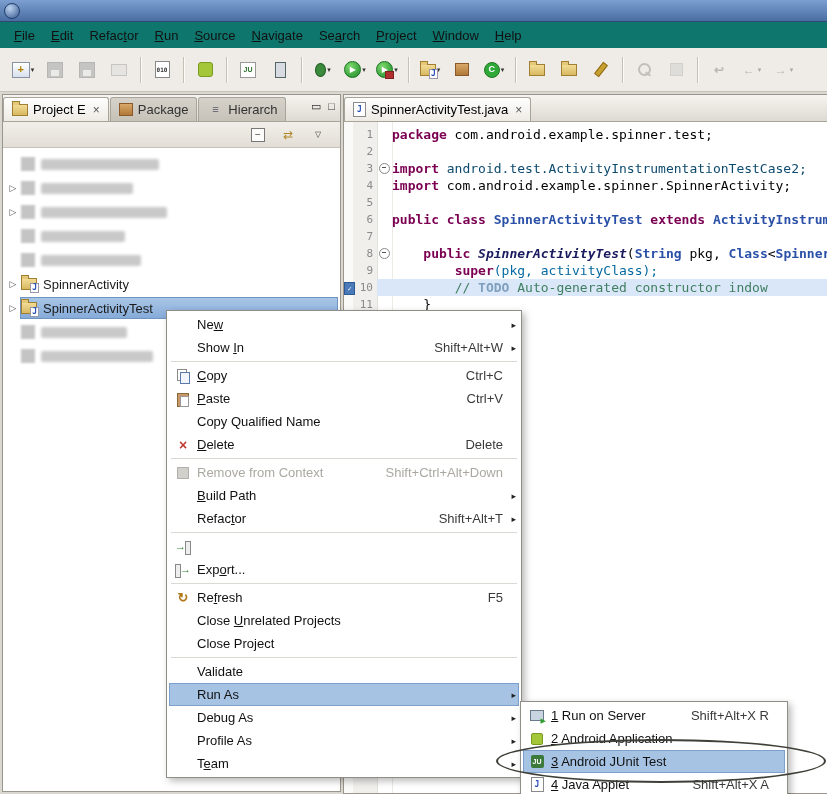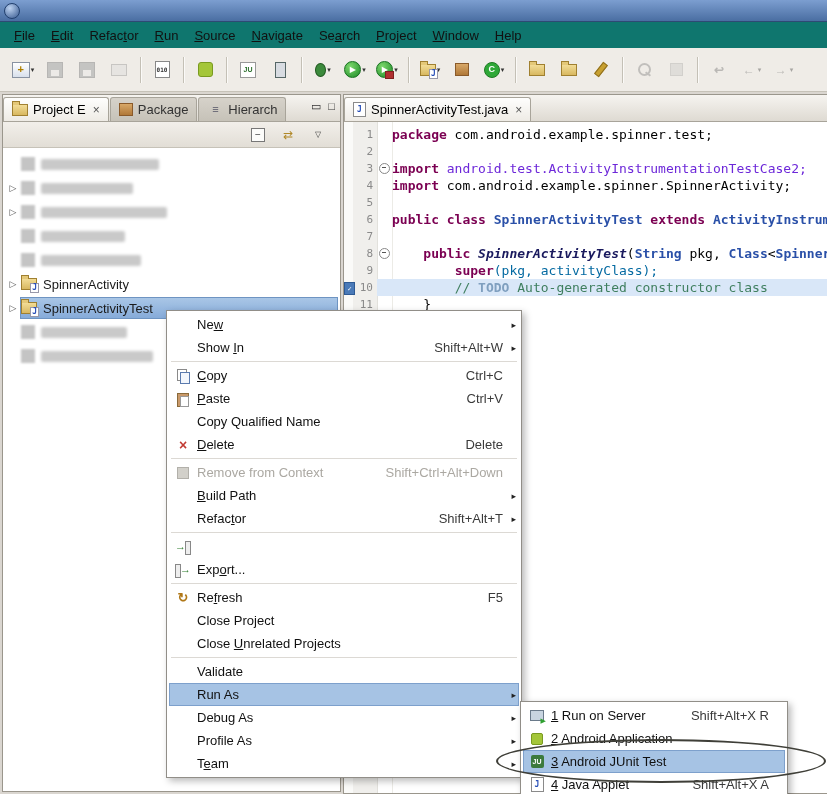--- a/index.html
+++ b/index.html
@@ -371,21 +371,21 @@
         <div class="line">
           <span class="num">2</span>
           <span class="foldc"></span>
           <span class="code"></span>
         </div>
         <div class="line">
           <span class="num">3</span>
           <span class="foldc">
             <span class="fc"></span>
           </span>
-          <span class="code"><span style="color: rgb(123, 0, 82); font-weight: bold;">import</span><span style="color: #6d28d9;"> android.test.ActivityInstrumentationTestCase2;</span></span>
+          <span class="code"><span style="color: rgb(123, 0, 82); font-weight: bold;">import</span><span style="color: #0c4a6e;"> android.test.ActivityInstrumentationTestCase2;</span></span>
         </div>
         <div class="line">
           <span class="num">4</span>
           <span class="foldc"></span>
           <span class="code"><span style="color: rgb(123, 0, 82); font-weight: bold;">import</span><span style="color: rgb(0, 0, 0);"> com.android.example.spinner.SpinnerActivity;</span></span>
         </div>
         <div class="line">
           <span class="num">5</span>
           <span class="foldc"></span>
           <span class="code"></span>
@@ -409,21 +409,21 @@
         </div>
         <div class="line">
           <span class="num">9</span>
           <span class="foldc"></span>
           <span class="code"><span style="color: rgb(0, 0, 0);">        </span><span style="color: rgb(123, 0, 82); font-weight: bold;">super</span><span style="color: #0369a1;">(pkg, activityClass);</span></span>
         </div>
         <div class="line cur">
           <span class="tmark">✓</span>
           <span class="num">10</span>
           <span class="foldc"></span>
-          <span class="code"><span style="color: rgb(0, 0, 0);">        </span><span style="color: rgb(63, 127, 95);">// </span><span style="color: rgb(127, 159, 191); font-weight: bold;">TODO</span><span style="color: rgb(63, 127, 95);"> Auto-generated constructor class</span></span>
+          <span class="code"><span style="color: rgb(0, 0, 0);">        </span><span style="color: rgb(63, 127, 95);">// </span><span style="color: rgb(127, 159, 191); font-weight: bold;">TODO</span><span style="color: rgb(63, 127, 95);"> Auto-generated constructor indow</span></span>
         </div>
         <div class="line">
           <span class="num">11</span>
           <span class="foldc"></span>
           <span class="code"><span style="color: rgb(0, 0, 0);">    }</span></span>
         </div>
       </div>
   </div>
 </div>
 
@@ -507,26 +507,26 @@
     <div class="mi">
       <span class="ic">
         <span class="icx icx-refresh-icon">↻</span>
       </span>
       <span class="lbl">Re<u>f</u>resh</span>
       <span class="acc">F5</span>
       <span class="sub"></span>
     </div>
     <div class="mi">
       <span class="ic"></span>
+      <span class="lbl">Close <u>U</u>nrelated Projects</span>
+      <span class="sub"></span>
+    </div>
+    <div class="mi">
+      <span class="ic"></span>
       <span class="lbl">Close Project</span>
-      <span class="sub"></span>
-    </div>
-    <div class="mi">
-      <span class="ic"></span>
-      <span class="lbl">Close <u>U</u>nrelated Projects</span>
       <span class="sub"></span>
     </div>
     <div class="msep"></div>
     <div class="mi">
       <span class="ic"></span>
       <span class="lbl">Validate</span>
       <span class="sub"></span>
     </div>
     <div class="mi hl">
       <span class="ic"></span>

